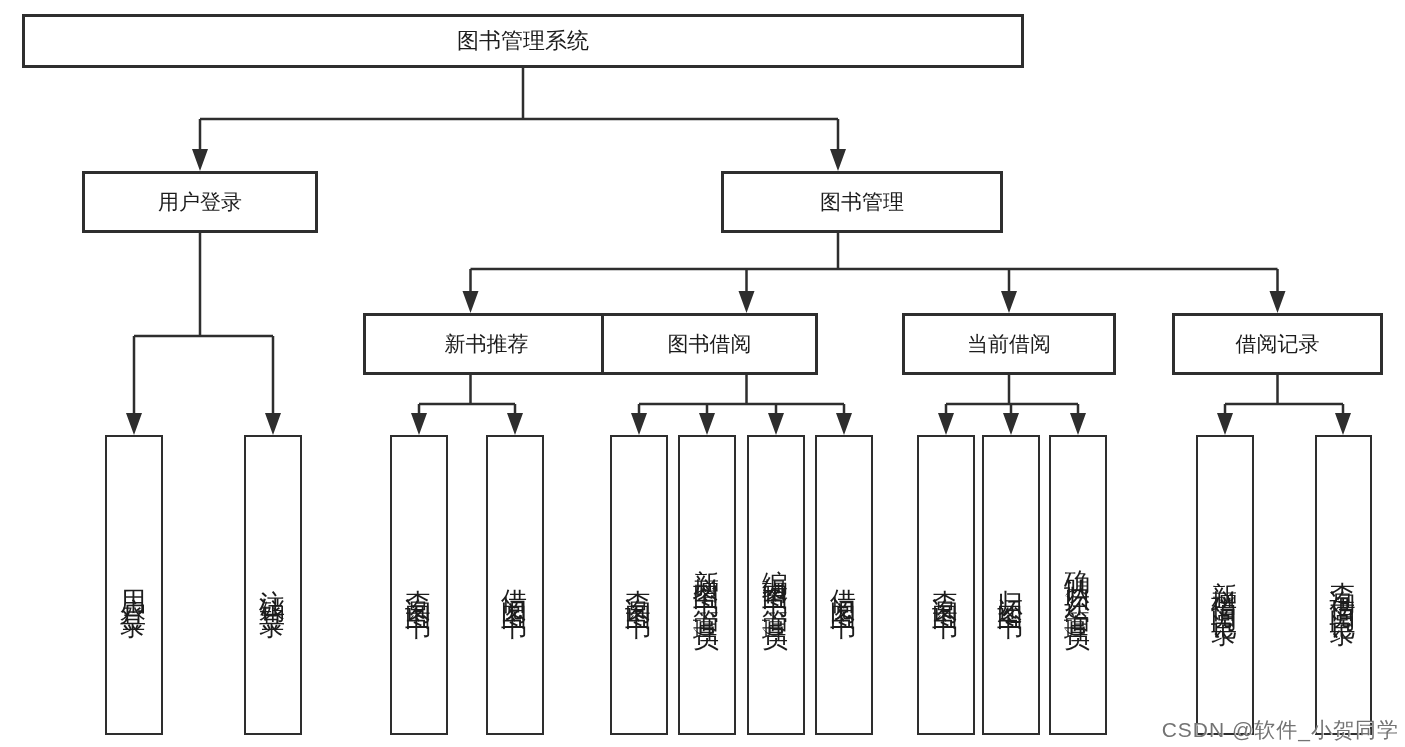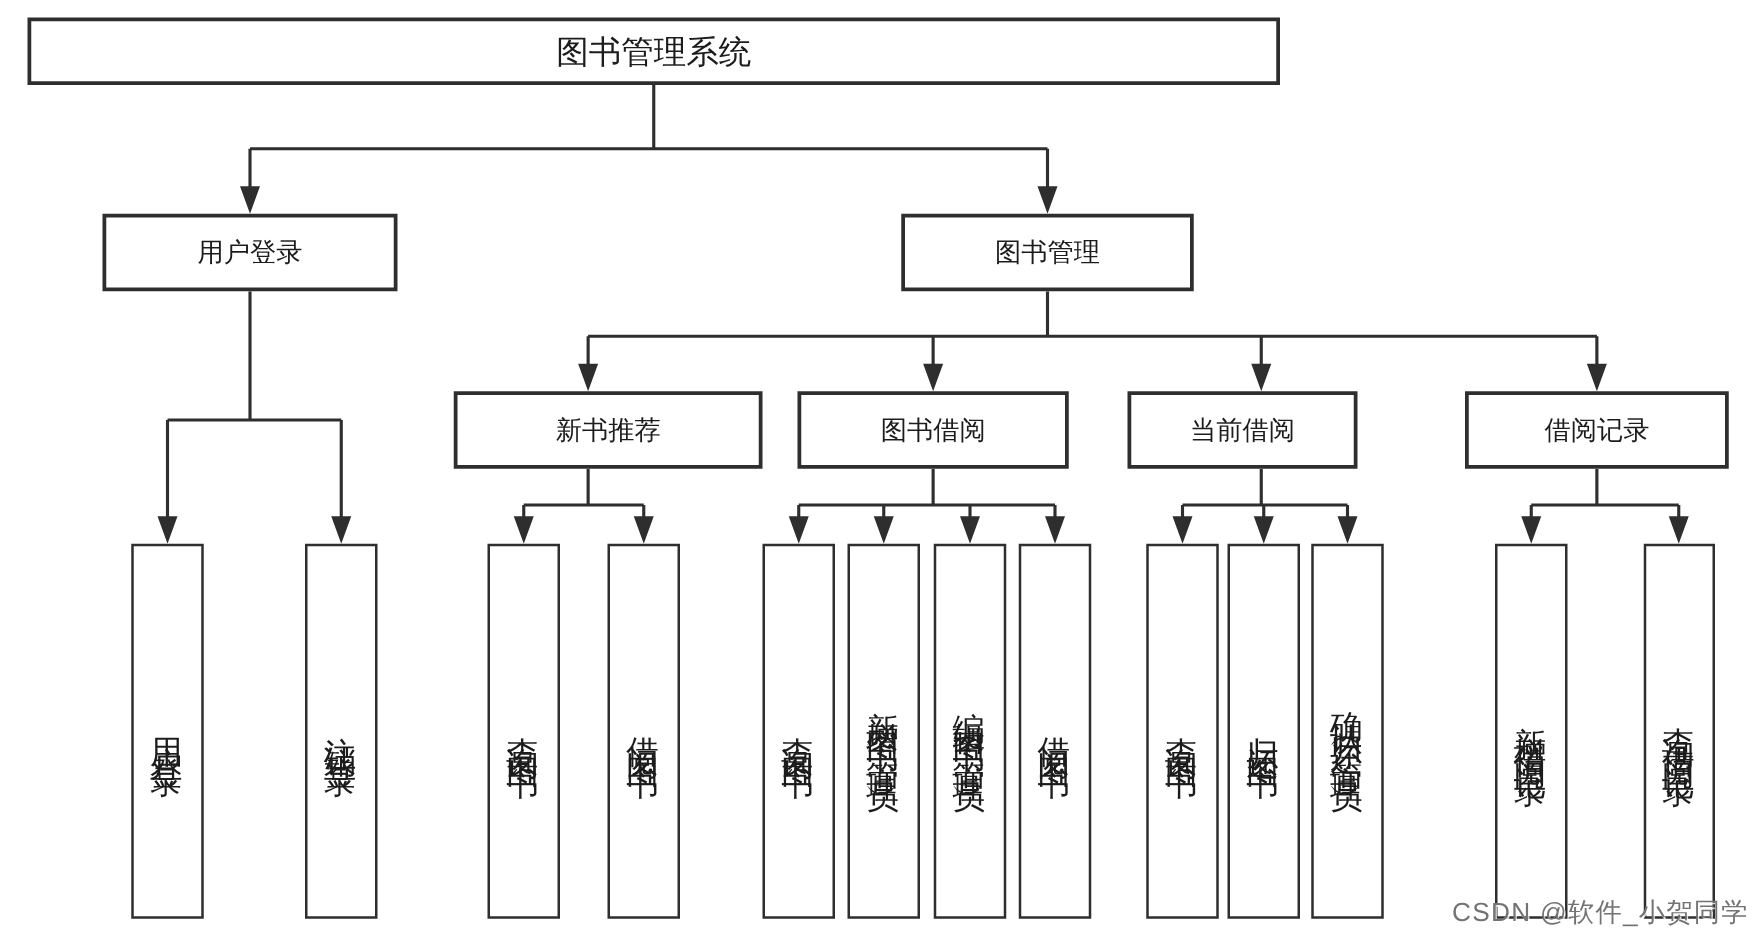--- a/index.html
+++ b/index.html
@@ -21,21 +21,21 @@
     position: absolute;
     background: #ffffff;
     border: 3px solid #2e2e2e;
     box-sizing: border-box;
     display: flex;
     align-items: center;
     justify-content: center;
     color: #1c1c1c;
   }
   .hnode { font-size: 21px; }
-  .root  { font-size: 26px; }
+  .root  { font-size: 22px; }
   .vnode {
     border-width: 2.5px;
     writing-mode: vertical-rl;
     text-orientation: mixed;
     font-size: 26px;
   }
   .vnode span { letter-spacing: 8px; }
   .watermark {
     position: absolute;
     right: 6px;
@@ -79,31 +79,31 @@
       M1217 413 H1233 L1225 435 Z  M1335 413 H1351 L1343 435 Z"></path>
   </svg>
 
   <div class="node hnode root" style="left:22px; top:14px; width:1002px; height:54px;">
     <span>图书管理系统</span>
   </div>
 
   <div class="node hnode" style="left:82px; top:171px; width:236px; height:62px;">
     <span>用户登录</span>
   </div>
-  <div class="node hnode" style="left:721px; top:171px; width:234px; height:62px;">
+  <div class="node hnode" style="left:721px; top:171px; width:282px; height:62px;">
     <span>图书管理</span>
   </div>
 
   <div class="node hnode" style="left:363px; top:313px; width:247px; height:62px;">
     <span>新书推荐</span>
   </div>
-  <div class="node hnode" style="left:638px; top:313px; width:217px; height:62px;">
+  <div class="node hnode" style="left:601px; top:313px; width:217px; height:62px;">
     <span>图书借阅</span>
   </div>
-  <div class="node hnode" style="left:902px; top:313px; width:184px; height:62px;">
+  <div class="node hnode" style="left:902px; top:313px; width:214px; height:62px;">
     <span>当前借阅</span>
   </div>
   <div class="node hnode" style="left:1172px; top:313px; width:211px; height:62px;">
     <span>借阅记录</span>
   </div>
 
   <div class="node vnode" style="left:105px; top:435px; width:58px; height:300px;">
     <span>用户登录</span>
   </div>
   <div class="node vnode" style="left:244px; top:435px; width:58px; height:300px;">

